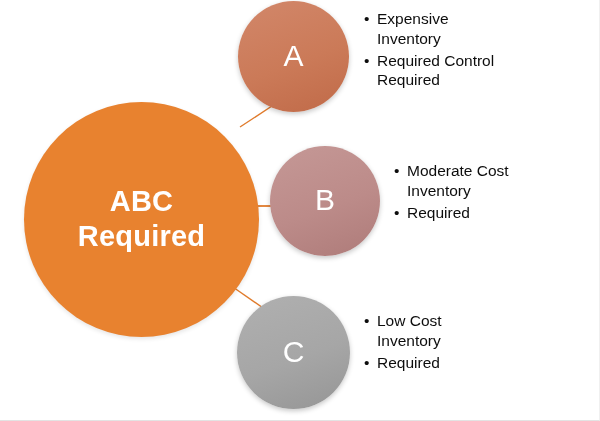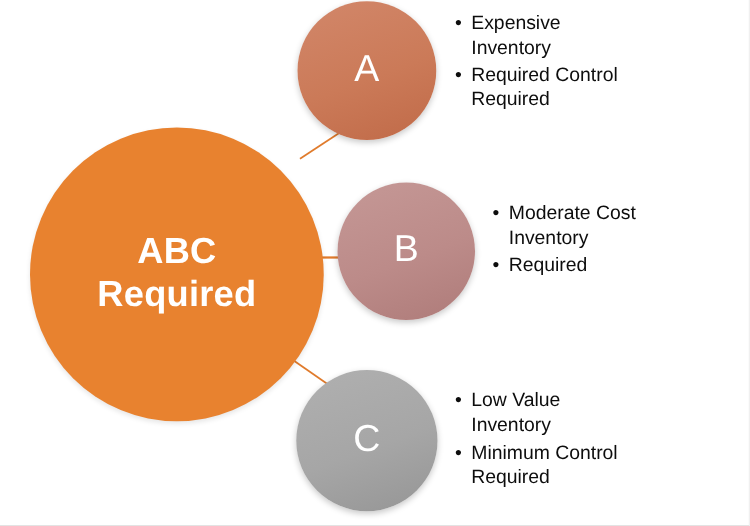--- a/index.html
+++ b/index.html
@@ -185,24 +185,23 @@
         <span class="dot">•</span>
         <span class="txt">Required</span>
       </li>
     </ul>
   </div>
 
   <div class="bullets bullets-c">
     <ul>
       <li>
         <span class="dot">•</span>
-        <span class="txt">Low Value</span>
+        <span class="txt">Low Cost</span>
         <span class="txt">Inventory</span>
       </li>
       <li>
         <span class="dot">•</span>
-        <span class="txt">Minimum Control</span>
         <span class="txt">Required</span>
       </li>
     </ul>
   </div>
 
 </div>
 
 </body></html>

